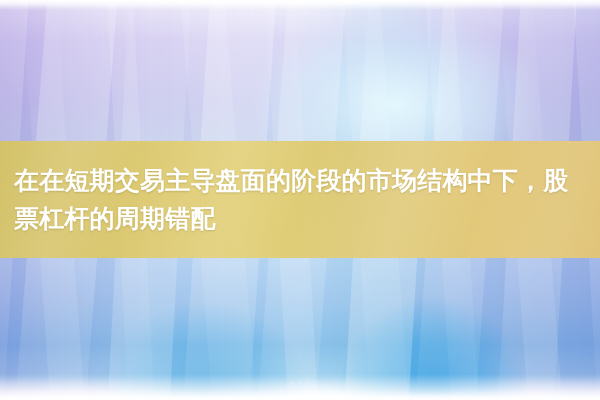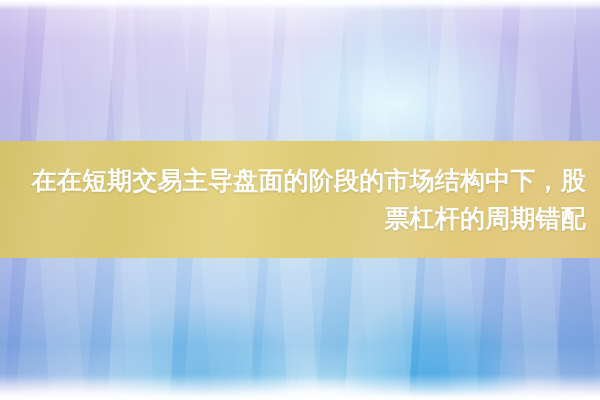--- a/index.html
+++ b/index.html
@@ -124,21 +124,21 @@
     left: 0;
     width: 600px;
     display: flex;
     align-items: center;
     justify-content: center;
     pointer-events: none;
   }
   .title {
     width: 572px;
     margin: 12px;
-    text-align: right;
+    text-align: left;
     font-family: "DejaVu Sans", "Liberation Sans", sans-serif;
     font-size: 25px;
     line-height: 38px;
     font-weight: bold;
     color: #ffffff;
     letter-spacing: 0.2px;
     text-shadow: 0 1px 2px rgba(120,100,30,0.28);
     word-break: break-all;
   }
 

